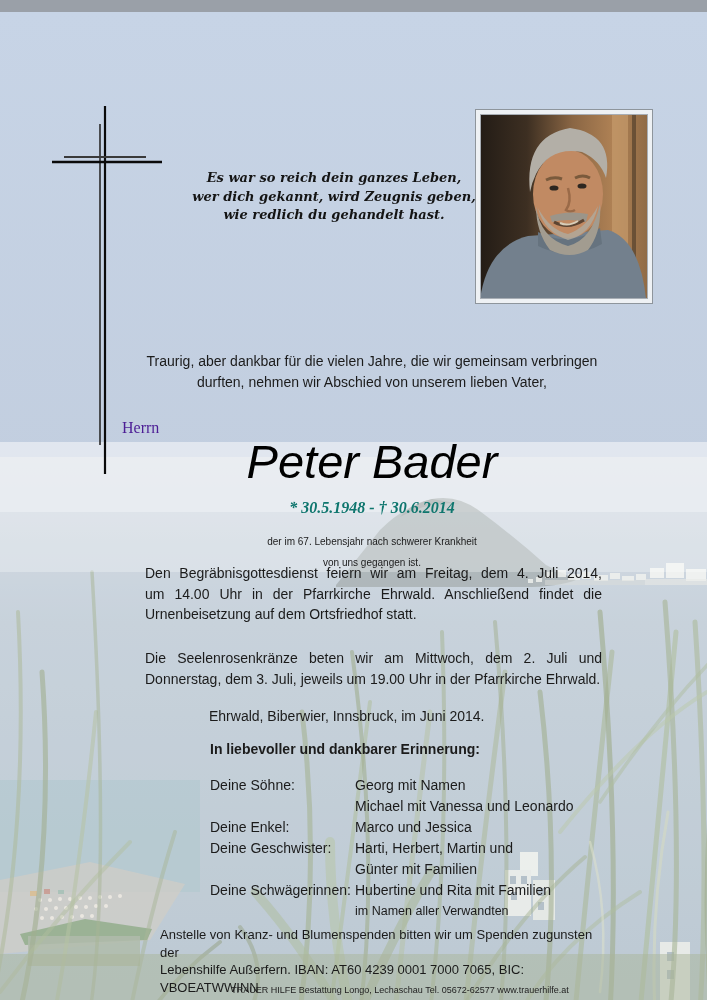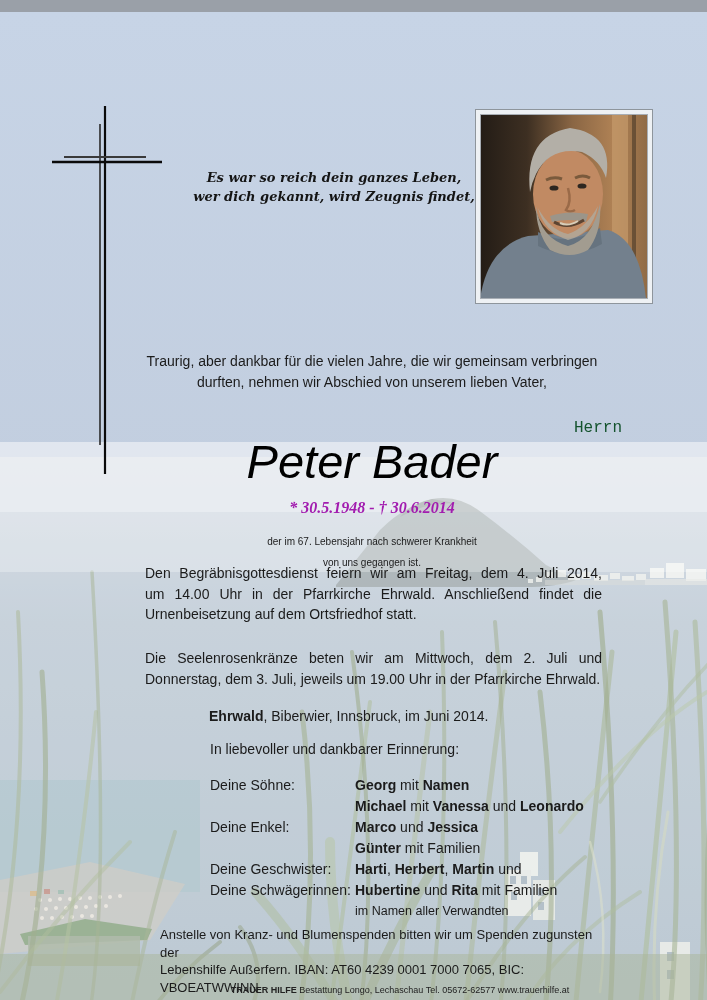--- a/index.html
+++ b/index.html
@@ -15,41 +15,41 @@
     background:#eef1f4;border:1px solid #8e959c;padding:4px;
   }
   .portrait svg{display:block;width:168px;height:185px;}
   .portrait .inner-frame{position:absolute;left:4px;top:4px;width:166px;height:183px;border:1px solid #a7adb4;pointer-events:none;}
   .poem{
     position:absolute;left:134px;top:157px;width:400px;text-align:center;
     font-family:"DejaVu Serif","Liberation Serif",serif;font-style:italic;font-weight:600;
     font-size:13px;line-height:18.5px;color:#141414;
   }
   .intro{position:absolute;left:122px;top:339px;width:500px;text-align:center;font-size:14px;line-height:20.5px;}
-  .herrn{position:absolute;left:122px;top:407px;width:500px;text-align:right;
-    font-family:Liberation Mono, monospace;font-size:16px;color:#14532d;}
+  .herrn{position:absolute;left:122px;top:407px;width:500px;text-align:left;
+    font-family:Liberation Serif, serif;font-size:16px;color:#4c1d95;}
   .name{position:absolute;left:122px;top:424px;width:500px;text-align:center;
     font-family:Liberation Sans, sans-serif;font-style:italic;font-size:47px;line-height:52px;color:#000;}
   .dates{position:absolute;left:122px;top:487px;width:500px;text-align:center;
-    font-family:"Liberation Serif",serif;font-style:italic;font-weight:700;font-size:16px;color:#a21caf;}
+    font-family:"Liberation Serif",serif;font-style:italic;font-weight:700;font-size:16px;color:#0f766e;}
   .passing{position:absolute;left:122px;top:520px;width:500px;text-align:center;font-size:10px;line-height:20.5px;}
   .para{position:absolute;left:145px;width:457px;font-size:14px;line-height:20.5px;}
   .p1{top:551px;}
   .p2{top:636px;}
   .jline{text-align:justify;text-align-last:justify;}
   .places{position:absolute;left:209px;top:696px;font-size:14px;}
-  .remember{position:absolute;left:210px;top:729px;font-size:14px;}
+  .remember{position:absolute;left:210px;top:729px;font-size:14px;font-weight:bold;}
   .family{position:absolute;left:210px;top:763px;width:430px;font-size:14px;line-height:21px;}
   .fam-line{display:flex;}
   .fam-label{width:145px;flex:none;}
   .fam-value{flex:1;}
   .fam-note{font-size:12.5px;}
   .donation{position:absolute;left:160px;top:914px;width:445px;font-size:13px;line-height:17.5px;}
   .footer{position:absolute;left:93px;top:973px;width:614px;text-align:center;font-size:9px;color:#222;}
-  b{font-weight:bold;}
+  b{font-weight:normal;}
 </style>
 </head>
 <body>
 
 <div class="page">
 
   <svg class="bg" viewBox="0 0 707 1000" aria-hidden="true">
     <defs>
       <linearGradient id="sky" x1="0" y1="0" x2="0" y2="1">
         <stop offset="0" stop-color="#c7d4e6"></stop>
@@ -210,21 +210,22 @@
       <path d="M88 74 Q92 88 86 96 Q90 99 95 96" stroke="#9a6a48" stroke-width="2.5" fill="none"></path>
       <path d="M70 102 Q88 96 108 100 L106 108 Q88 104 72 108 Z" fill="#9b958a"></path>
       <path d="M74 108 Q88 116 104 106" stroke="#5c4432" stroke-width="3" fill="none"></path>
       <path d="M80 109 Q88 113 98 107" stroke="#d8cdb8" stroke-width="2" fill="none"></path>
     </svg>
     <div class="inner-frame"></div>
   </div>
 
   <div class="poem">
       <div>Es war so reich dein ganzes Leben,</div>
-      <div>wer dich gekannt, wird Zeugnis findet,</div>
+      <div>wer dich gekannt, wird Zeugnis geben,</div>
+      <div>wie redlich du gehandelt hast.</div>
     </div>
 
   <div class="intro">
       <div>Traurig, aber dankbar für die vielen Jahre, die wir gemeinsam verbringen</div>
       <div>durften, nehmen wir Abschied von unserem lieben Vater,</div>
     </div>
 
   <div class="herrn">Herrn</div>
 
   <div class="name">Peter Bader</div>
@@ -258,26 +259,26 @@
       </div>
       <div class="fam-line">
         <div class="fam-label"></div>
         <div class="fam-value"><b>Michael</b><span> mit </span><b>Vanessa</b><span> und </span><b>Leonardo</b></div>
       </div>
       <div class="fam-line">
         <div class="fam-label">Deine Enkel:</div>
         <div class="fam-value"><b>Marco</b><span> und </span><b>Jessica</b></div>
       </div>
       <div class="fam-line">
+        <div class="fam-label">Deine Geschwister:</div>
+        <div class="fam-value"><b>Harti</b><span>, </span><b>Herbert</b><span>, </span><b>Martin</b><span> und </span></div>
+      </div>
+      <div class="fam-line">
         <div class="fam-label"></div>
         <div class="fam-value"><b>Günter</b><span> mit Familien</span></div>
-      </div>
-      <div class="fam-line">
-        <div class="fam-label">Deine Geschwister:</div>
-        <div class="fam-value"><b>Harti</b><span>, </span><b>Herbert</b><span>, </span><b>Martin</b><span> und </span></div>
       </div>
       <div class="fam-line">
         <div class="fam-label">Deine Schwägerinnen:</div>
         <div class="fam-value"><b>Hubertine</b><span> und </span><b>Rita</b><span> mit Familien</span></div>
       </div>
       <div class="fam-line">
         <div class="fam-label"></div>
         <div class="fam-value fam-note">im Namen aller Verwandten</div>
       </div>
     </div>

